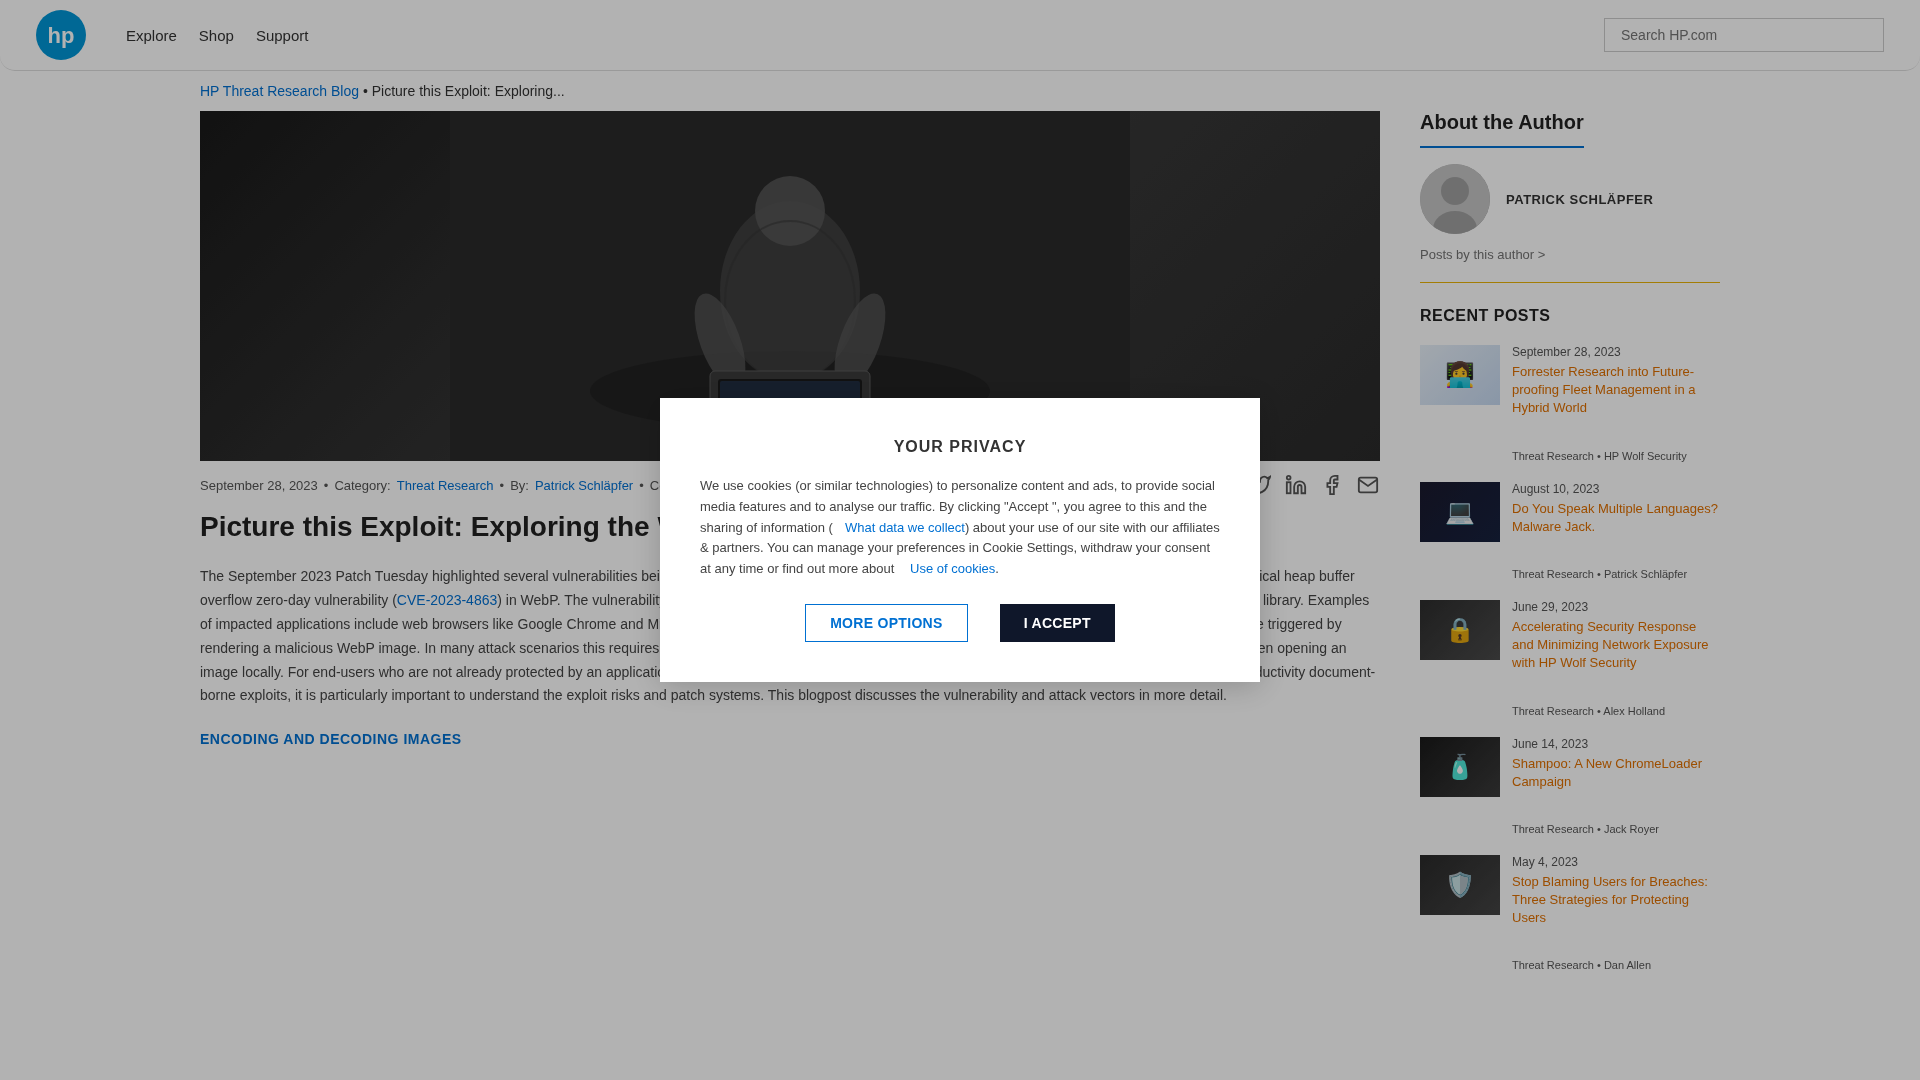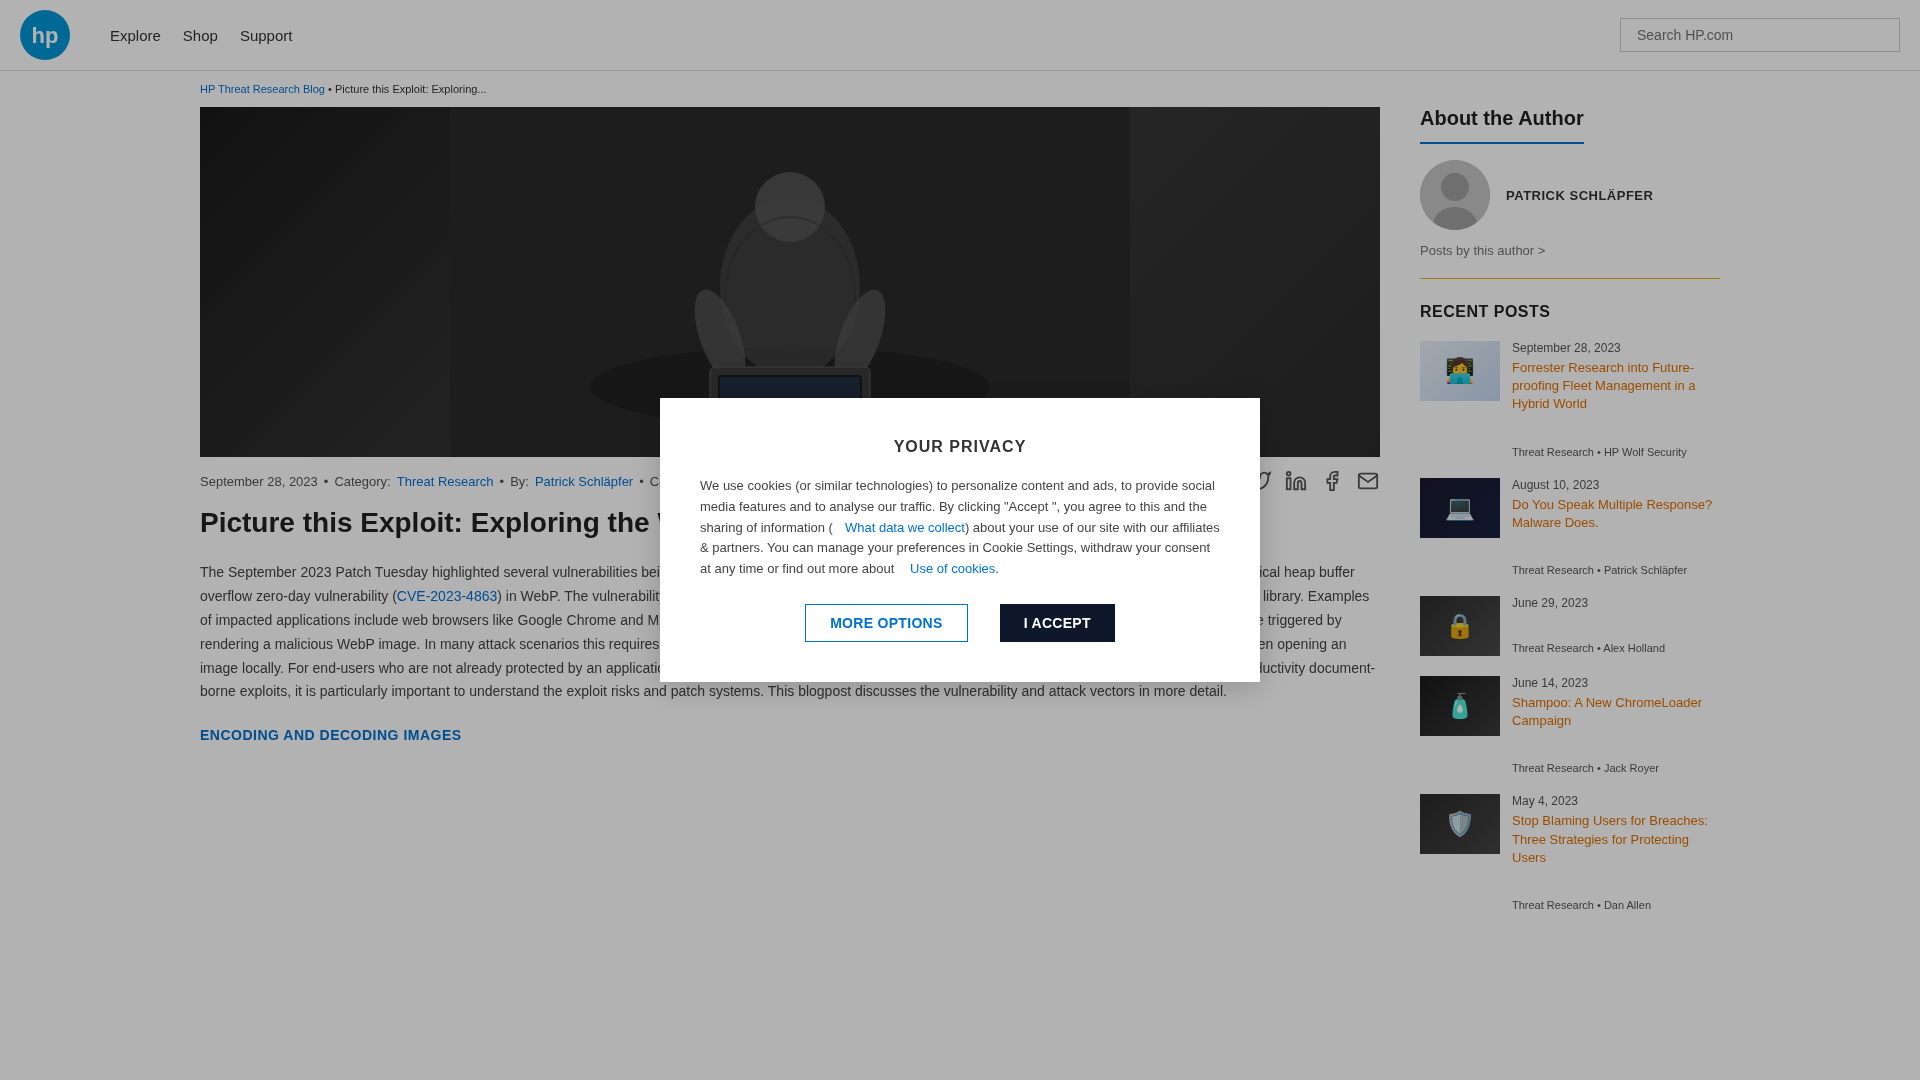--- a/index.html
+++ b/index.html
@@ -2,23 +2,24 @@
 <html><head>
   <meta charset="utf-8">
   <style>
     * { margin: 0; padding: 0; box-sizing: border-box; }
     body { font-family: 'Helvetica Neue', Arial, sans-serif; font-size: 14px; color: #333; background: #fff; }
 
     
     .header {
       display: flex;
       align-items: center;
-      padding: 10px 20px;
+      padding: 10px 36px;
       border-bottom: 1px solid #ddd;
       position: relative;
+      border-radius: 15px;
     }
     .header-logo {
       width: 50px;
       height: 50px;
       margin-right: 40px;
     }
     .header-nav {
       display: flex;
       gap: 22px;
       flex: 1;
@@ -36,21 +37,21 @@
       border: 1px solid #ccc;
       padding: 8px 16px;
       width: 280px;
       font-size: 14px;
       color: #999;
     }
 
     
     .breadcrumb {
       padding: 12px 200px 12px 200px;
-      font-size: 11px;
+      font-size: 14px;
       color: #666;
     }
     .breadcrumb a {
       color: #0070d2;
       text-decoration: none;
     }
     .breadcrumb span {
       color: #333;
     }
 
@@ -462,30 +463,31 @@
       <a href="#" class="post-title-link">Forrester Research into Future-proofing Fleet Management in a Hybrid World</a>
       <div class="post-tags">Threat Research <span> • </span> HP Wolf Security</div>
     </div>
   </div>
           <div class="post-item">
     <div class="post-thumb">
       <div class="post-thumb-img" style="background:linear-gradient(135deg, #1a1a2e, #16213e);">💻</div>
     </div>
     <div class="post-info">
       <div class="post-date">August 10, 2023</div>
-      <a href="#" class="post-title-link">Do You Speak Multiple Response? Malware Does.</a>
+      <a href="#" class="post-title-link">Do You Speak Multiple Languages? Malware Jack.</a>
       <div class="post-tags">Threat Research <span> • </span> Patrick Schläpfer</div>
     </div>
   </div>
           <div class="post-item">
     <div class="post-thumb">
       <div class="post-thumb-img" style="background:linear-gradient(135deg, #2d2d2d, #4a4a4a);">🔒</div>
     </div>
     <div class="post-info">
       <div class="post-date">June 29, 2023</div>
+      <a href="#" class="post-title-link">Accelerating Security Response and Minimizing Network Exposure with HP Wolf Security</a>
       <div class="post-tags">Threat Research <span> • </span> Alex Holland</div>
     </div>
   </div>
           <div class="post-item">
     <div class="post-thumb">
       <div class="post-thumb-img" style="background:linear-gradient(135deg, #1a1a1a, #3a3a3a);">🧴</div>
     </div>
     <div class="post-info">
       <div class="post-date">June 14, 2023</div>
       <a href="#" class="post-title-link">Shampoo: A New ChromeLoader Campaign</a>

